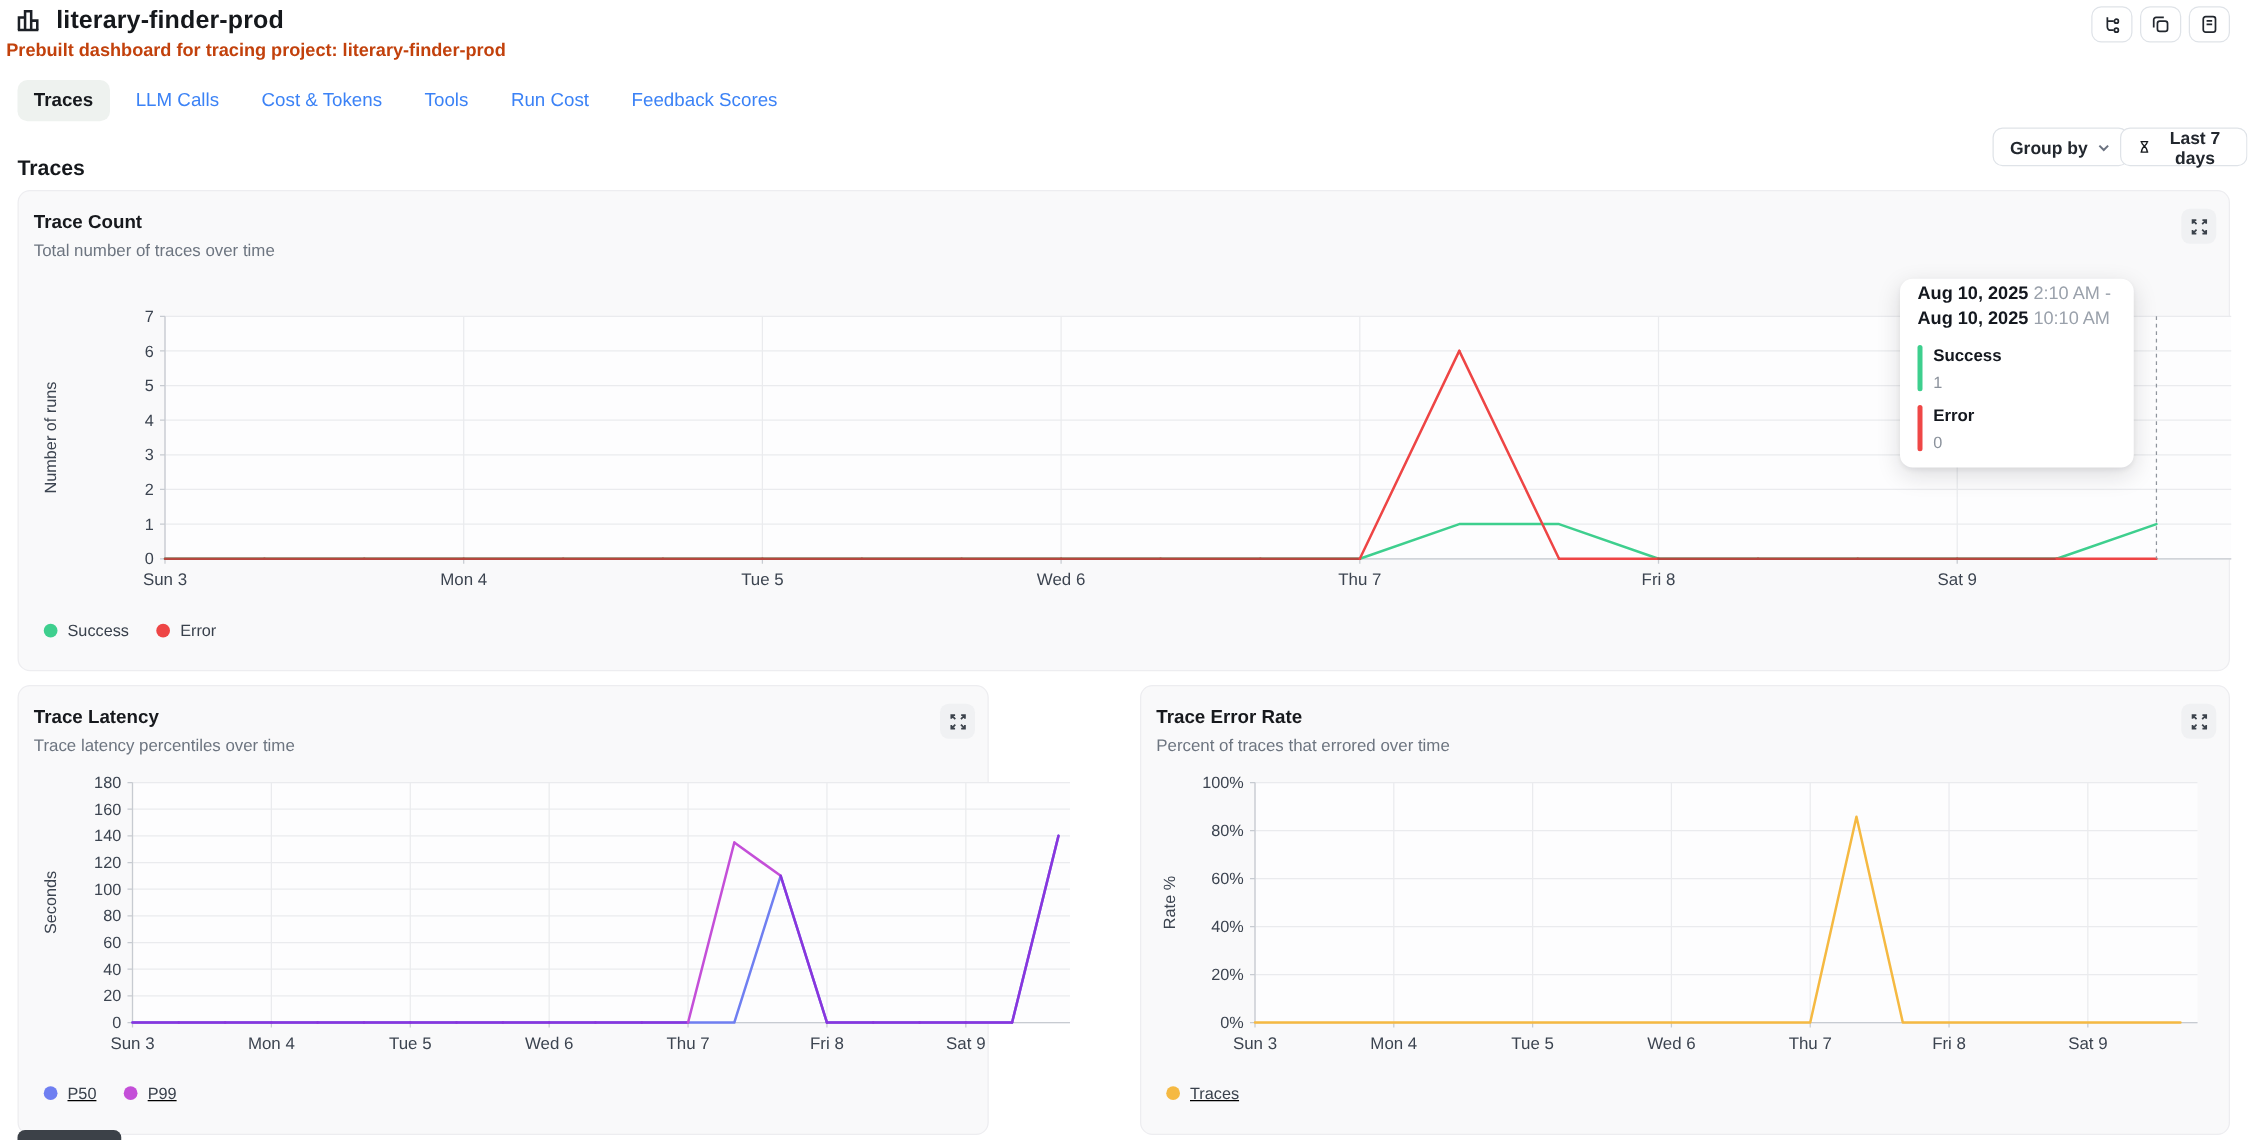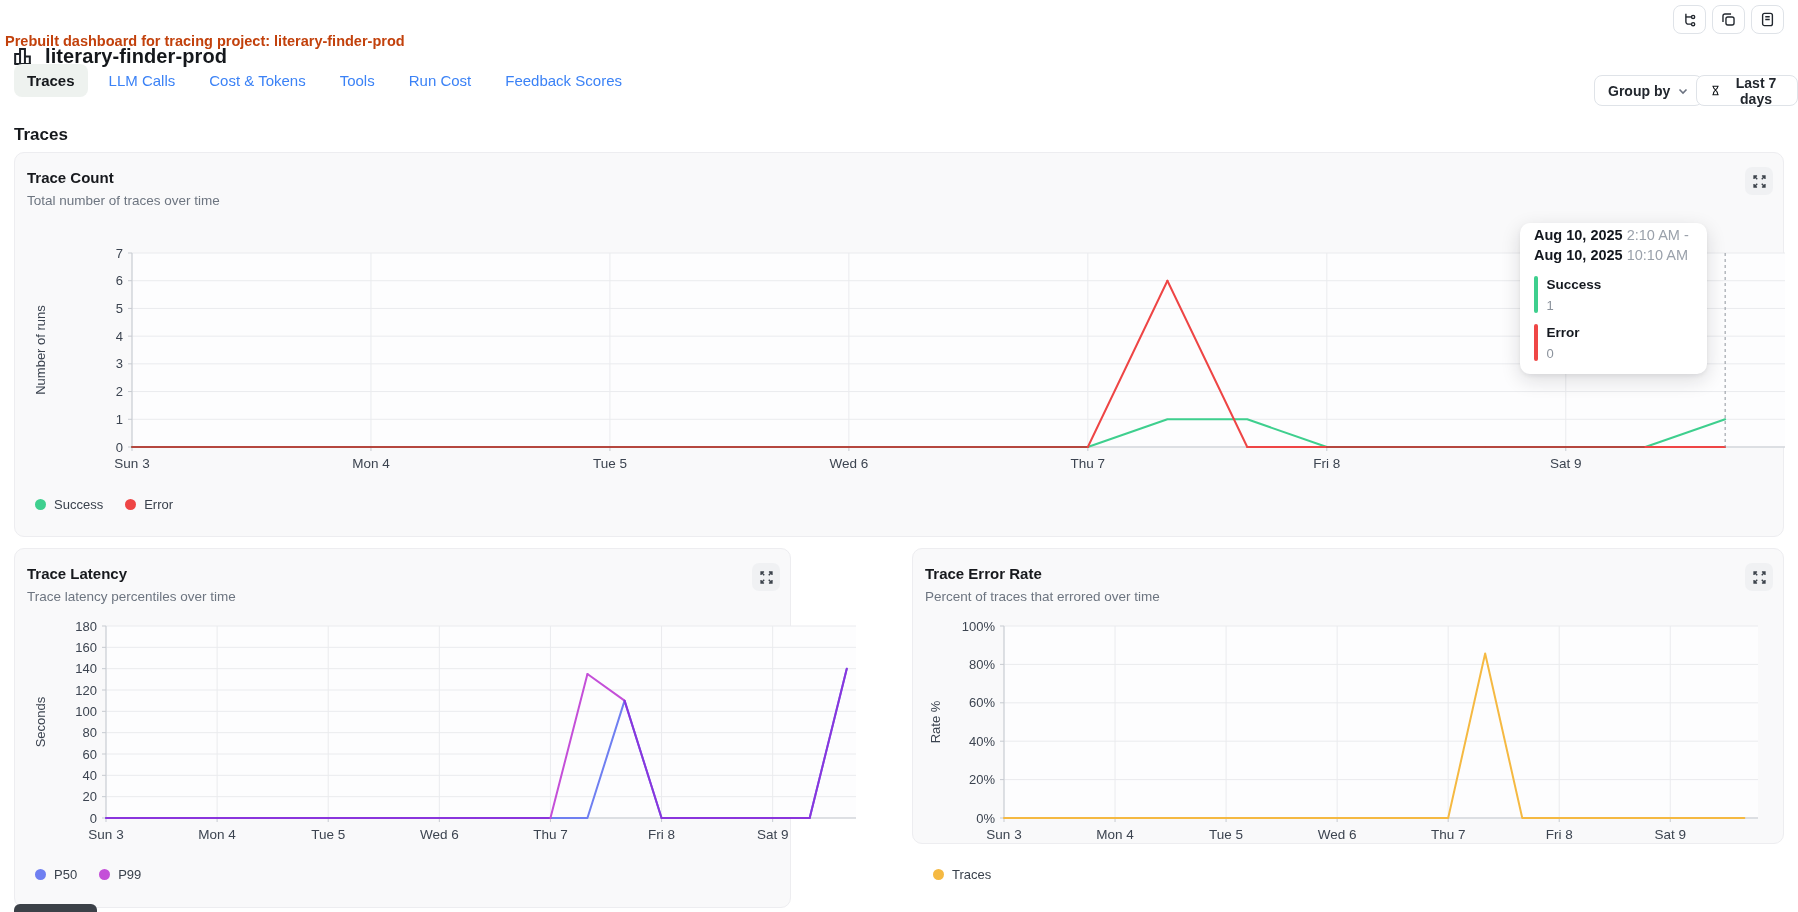--- a/index.html
+++ b/index.html
@@ -1,52 +1,52 @@
 <!DOCTYPE html>
 <html><head>
 <meta charset="utf-8">
 <style>
   * { margin:0; padding:0; box-sizing:border-box; }
   html,body { width:1798px; height:912px; background:#ffffff; font-family:"Liberation Sans",sans-serif; overflow:hidden; position:relative; }
   .abs { position:absolute; }
 
   
-  .hdr-title-row { left:12px; top:5px; display:flex; align-items:center; gap:10px;margin-top:40px; }
+  .hdr-title-row { left:12px; top:5px; display:flex; align-items:center; gap:10px; }
   .hdr-title { font-size:20px; font-weight:700; color:#15181c; letter-spacing:.1px; }
   .hdr-sub { left:5px; top:33px; font-size:14.5px; color:#c2410c;font-weight:bold; }
   .hdr-actions { right:14px; top:5px; display:flex; gap:6px; }
   .icon-btn { width:33px; height:29px; border:1px solid #dfe3e8; border-radius:8px; background:#fff; display:flex; align-items:center; justify-content:center; cursor:pointer; }
   .icon-btn svg { stroke:#2b3publicly闭0; }
 
   
   .tabs { left:14px; top:64px; display:flex; align-items:center; gap:8px; }
   .tab { font-size:15px; color:#3b82f6; padding:8px 13px; border-radius:8px; cursor:pointer; white-space:nowrap; }
   .tab.active { background:#eef2ef; color:#15181c; font-weight:600; }
-  .btn { height:31px; border:1px solid #dfe3e8; border-radius:8px; background:#fff; display:flex; align-items:center; gap:7px; padding:0 13px; font-size:14px; font-weight:600; color:#22272e; cursor:pointer; }
+  .btn { height:31px; border:1px solid #dfe3e8; border-radius:8px; background:#fff; display:flex; align-items:center; gap:7px; padding:0 13px; font-size:14px; font-weight:600; color:#22272e; cursor:pointer;margin-top:27px; }
   .group-btn { left:1594px; top:75px; }
   .range-btn { left:1696px; top:75px; }
 
   .section-title { left:14px; top:125px; font-size:17px; font-weight:700; color:#15181c; }
 
   
   .card { position:absolute; background:#f9f9fa; border:1px solid #ededf0; border-radius:10px; }
   .card1 { left:14px; top:152px; width:1770px; height:385px; }
   .card2 { left:14px; top:548px; width:777px; height:360px; }
-  .card3 { left:912px; top:548px; width:872px; height:296px; }
+  .card3 { left:912px; top:548px; width:872px; height:360px; }
   .card-title { position:absolute; left:12px; top:16px; font-size:15px; font-weight:700; color:#17191d;text-align:right; }
   .card-sub { position:absolute; left:12px; top:40px; font-size:13.5px; color:#6d7580; }
   .expand-btn { position:absolute; right:10px; top:14px; width:28px; height:28px; border-radius:7px; background:#f0f1f3; border:none; display:flex; align-items:center; justify-content:center; cursor:pointer; }
   .card svg.chart { position:absolute; left:0; }
   .card1 svg.chart { top:60px; }
   .card2 svg.chart, .card3 svg.chart { top:55px; }
   svg text { font-family:"Liberation Sans",sans-serif; }
 
   .legend { position:absolute; left:20px; display:flex; gap:22px; align-items:center; }
   .card1 .legend { top:344px; }
-  .card2 .legend, .card3 .legend { top:318px; }
+  .card2 .legend, .card3 .legend { top:318px;text-decoration:underline; }
   .legend-item { display:flex; align-items:center; gap:8px; cursor:pointer; }
   .legend-dot { width:11px; height:11px; border-radius:50%; }
   .legend-label { font-size:13px; color:#39414c; }
 
   
   .tooltip { left:1520px; top:223px; width:187px; background:#fff; border-radius:10px; box-shadow:0 2px 4px rgba(20,24,31,.06), 0 6px 20px rgba(20,24,31,.14); padding:2px 14px 13px 14px; z-index:5; }
   .tt-dates { font-size:14.5px; line-height:20px; color:#14181f; }
   .tt-dates .b { font-weight:700; }
   .tt-dates .g { color:#9aa1ab; }
   .tt-row { display:flex; gap:9px; margin-top:11px; }

